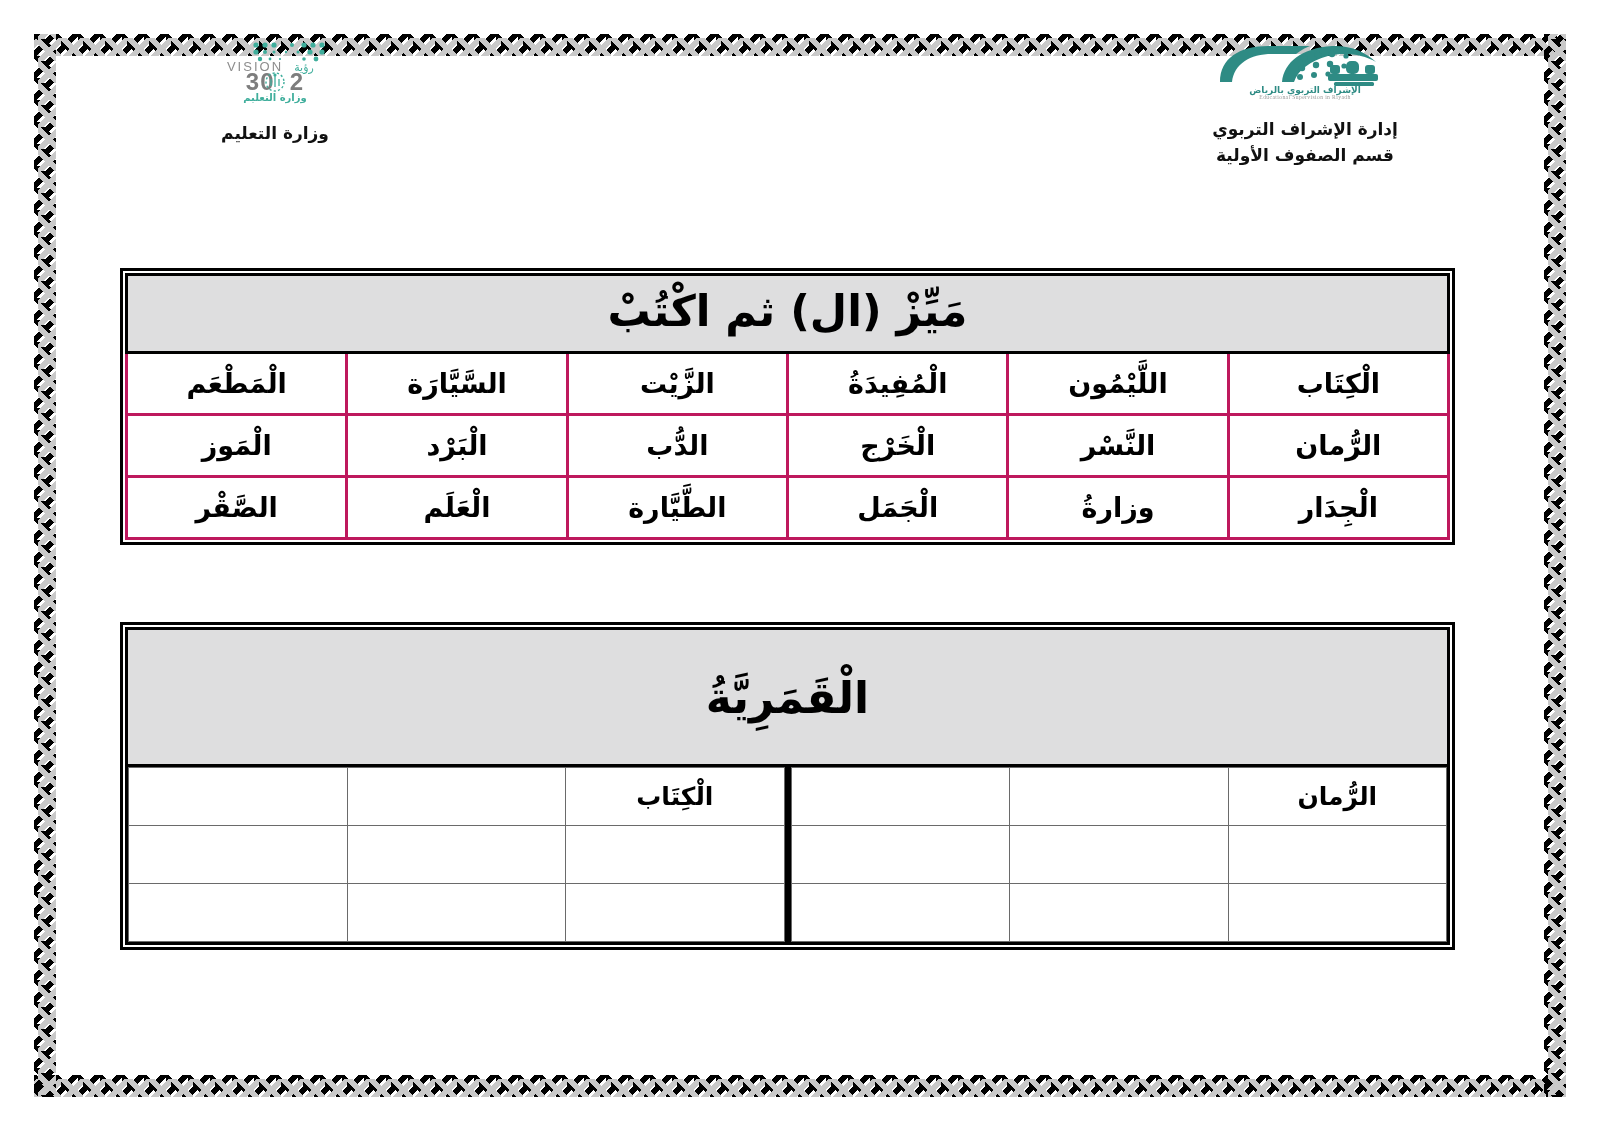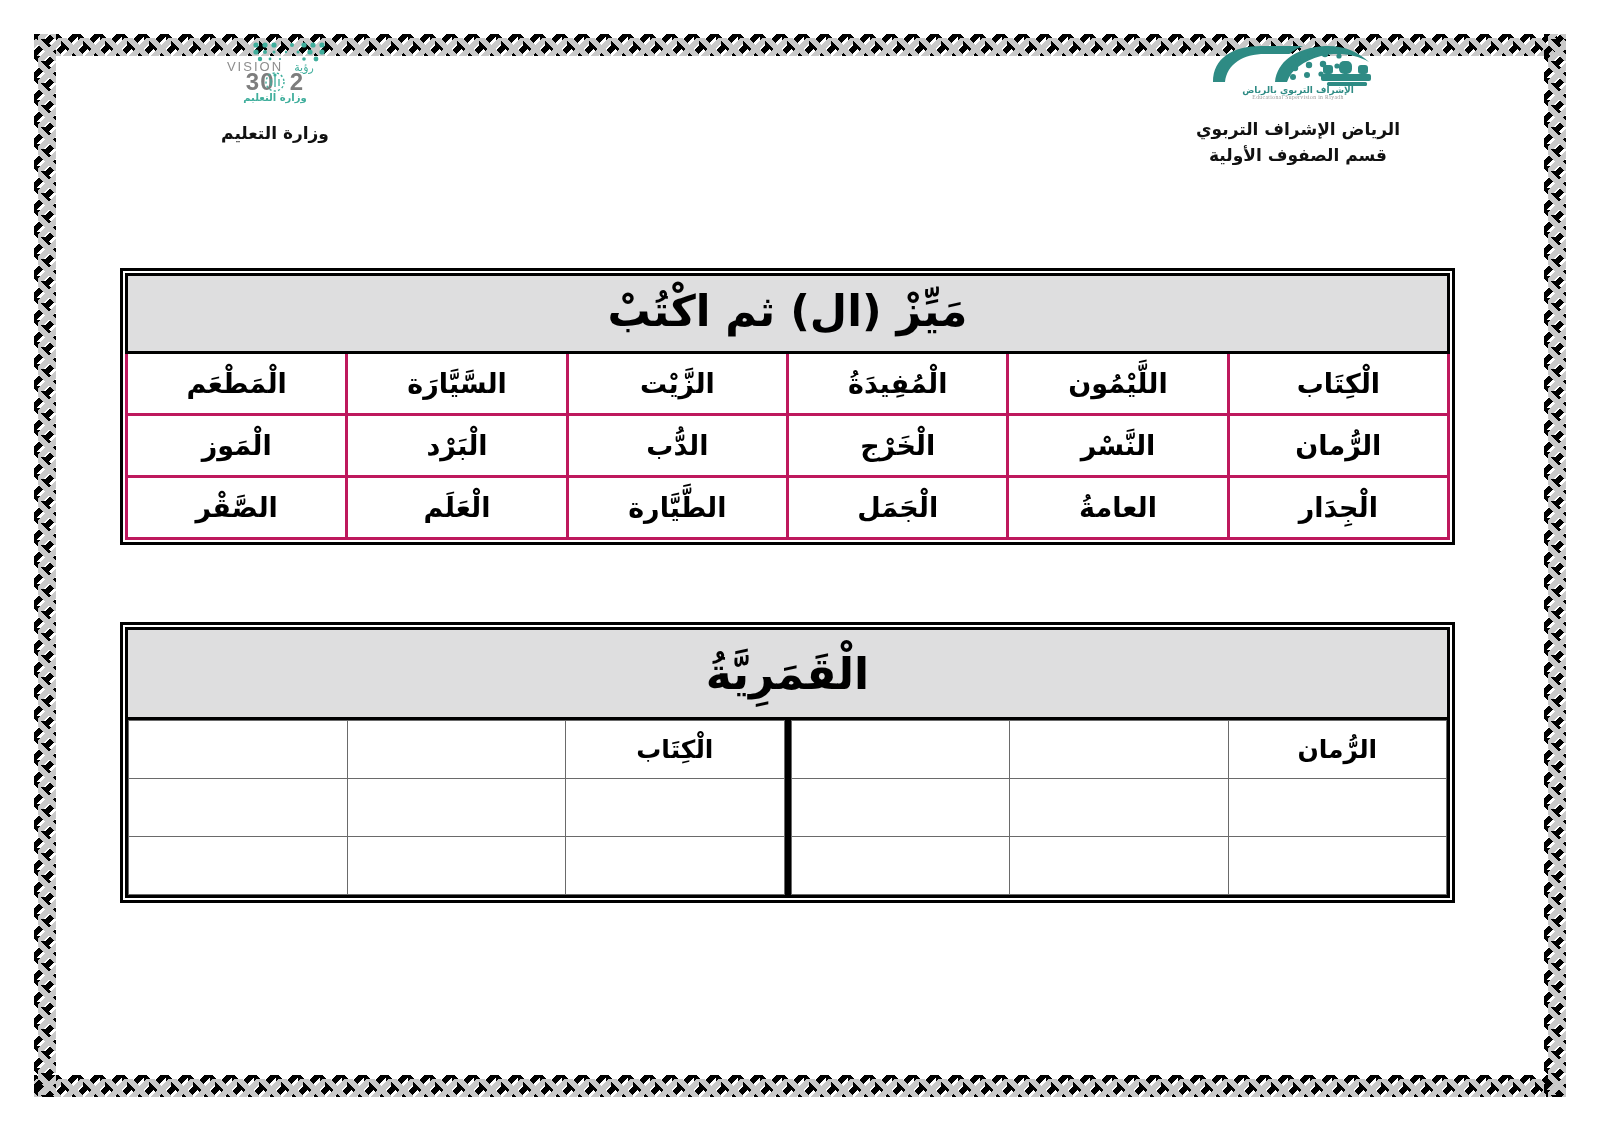--- a/index.html
+++ b/index.html
@@ -111,21 +111,21 @@
   }
 
   
   #table-two { left: 120px; top: 622px; width: 1335px; }
   .split { display: flex; }
   .half { flex: 1 1 50%; }
   .half-sun { border-left: 4px solid #000; }
   .cat-head {
     background: #dededf;
     border: 3px solid #000;
-    height: 93px;
+    height: 140px;
     display: flex;
     align-items: center;
     justify-content: center;
     font-size: 44px;
     font-weight: 700;
     color: #000;
   }
   table.blanks { width: 100%; border-collapse: collapse; table-layout: fixed; }
   table.blanks td {
     border: 1px solid #6a6a6a;
@@ -173,21 +173,21 @@
           <rect x="118" y="36" width="50" height="7" rx="2"></rect>
           <rect x="120" y="27" width="10" height="9" rx="3"></rect>
           <rect x="136" y="23" width="13" height="13" rx="5"></rect>
           <rect x="155" y="27" width="10" height="9" rx="3"></rect>
           <rect x="124" y="44" width="40" height="4" rx="1.5"></rect>
         </g>
         <text x="95" y="55" font-family="'DejaVu Sans',sans-serif" font-size="9" font-weight="bold" fill="#2e8b84" text-anchor="middle">الإشراف التربوي بالرياض</text>
         <text x="95" y="61" font-family="'Liberation Serif',serif" font-size="5.6" fill="#9a9a9a" text-anchor="middle" letter-spacing="0.4">Educational Supervision in Riyadh</text>
       </svg>
     </div>
-    <div class="hdr-text">الرياض الإشراف التربوي</div>
+    <div class="hdr-text">إدارة الإشراف التربوي</div>
     <div class="hdr-text">قسم الصفوف الأولية</div>
   </div>
 
   <div class="hdr-block hdr-left">
     <div class="logo-wrap">
       <svg width="150" height="66" viewBox="0 0 150 66" aria-hidden="true">
         <g fill="#3fae9c">
           <circle cx="56" cy="7" r="2.6"></circle>
             <circle cx="65" cy="7" r="2.6"></circle>
             <circle cx="74" cy="7" r="2.6"></circle>
@@ -240,21 +240,21 @@
       <tr>
         <td class="word">الرُّمان</td>
         <td class="word">النَّسْر</td>
         <td class="word">الْخَرْج</td>
         <td class="word">الدُّب</td>
         <td class="word">الْبَرْد</td>
         <td class="word">الْمَوز</td>
       </tr>
       <tr>
         <td class="word">الْجِدَار</td>
-        <td class="word">العامةُ</td>
+        <td class="word">وزارةُ</td>
         <td class="word">الْجَمَل</td>
         <td class="word">الطَّيَّارة</td>
         <td class="word">الْعَلَم</td>
         <td class="word">الصَّقْر</td>
       </tr>
     </tbody>
   </table>
 </div>
 
 <div class="tbl-outer" id="table-two">

